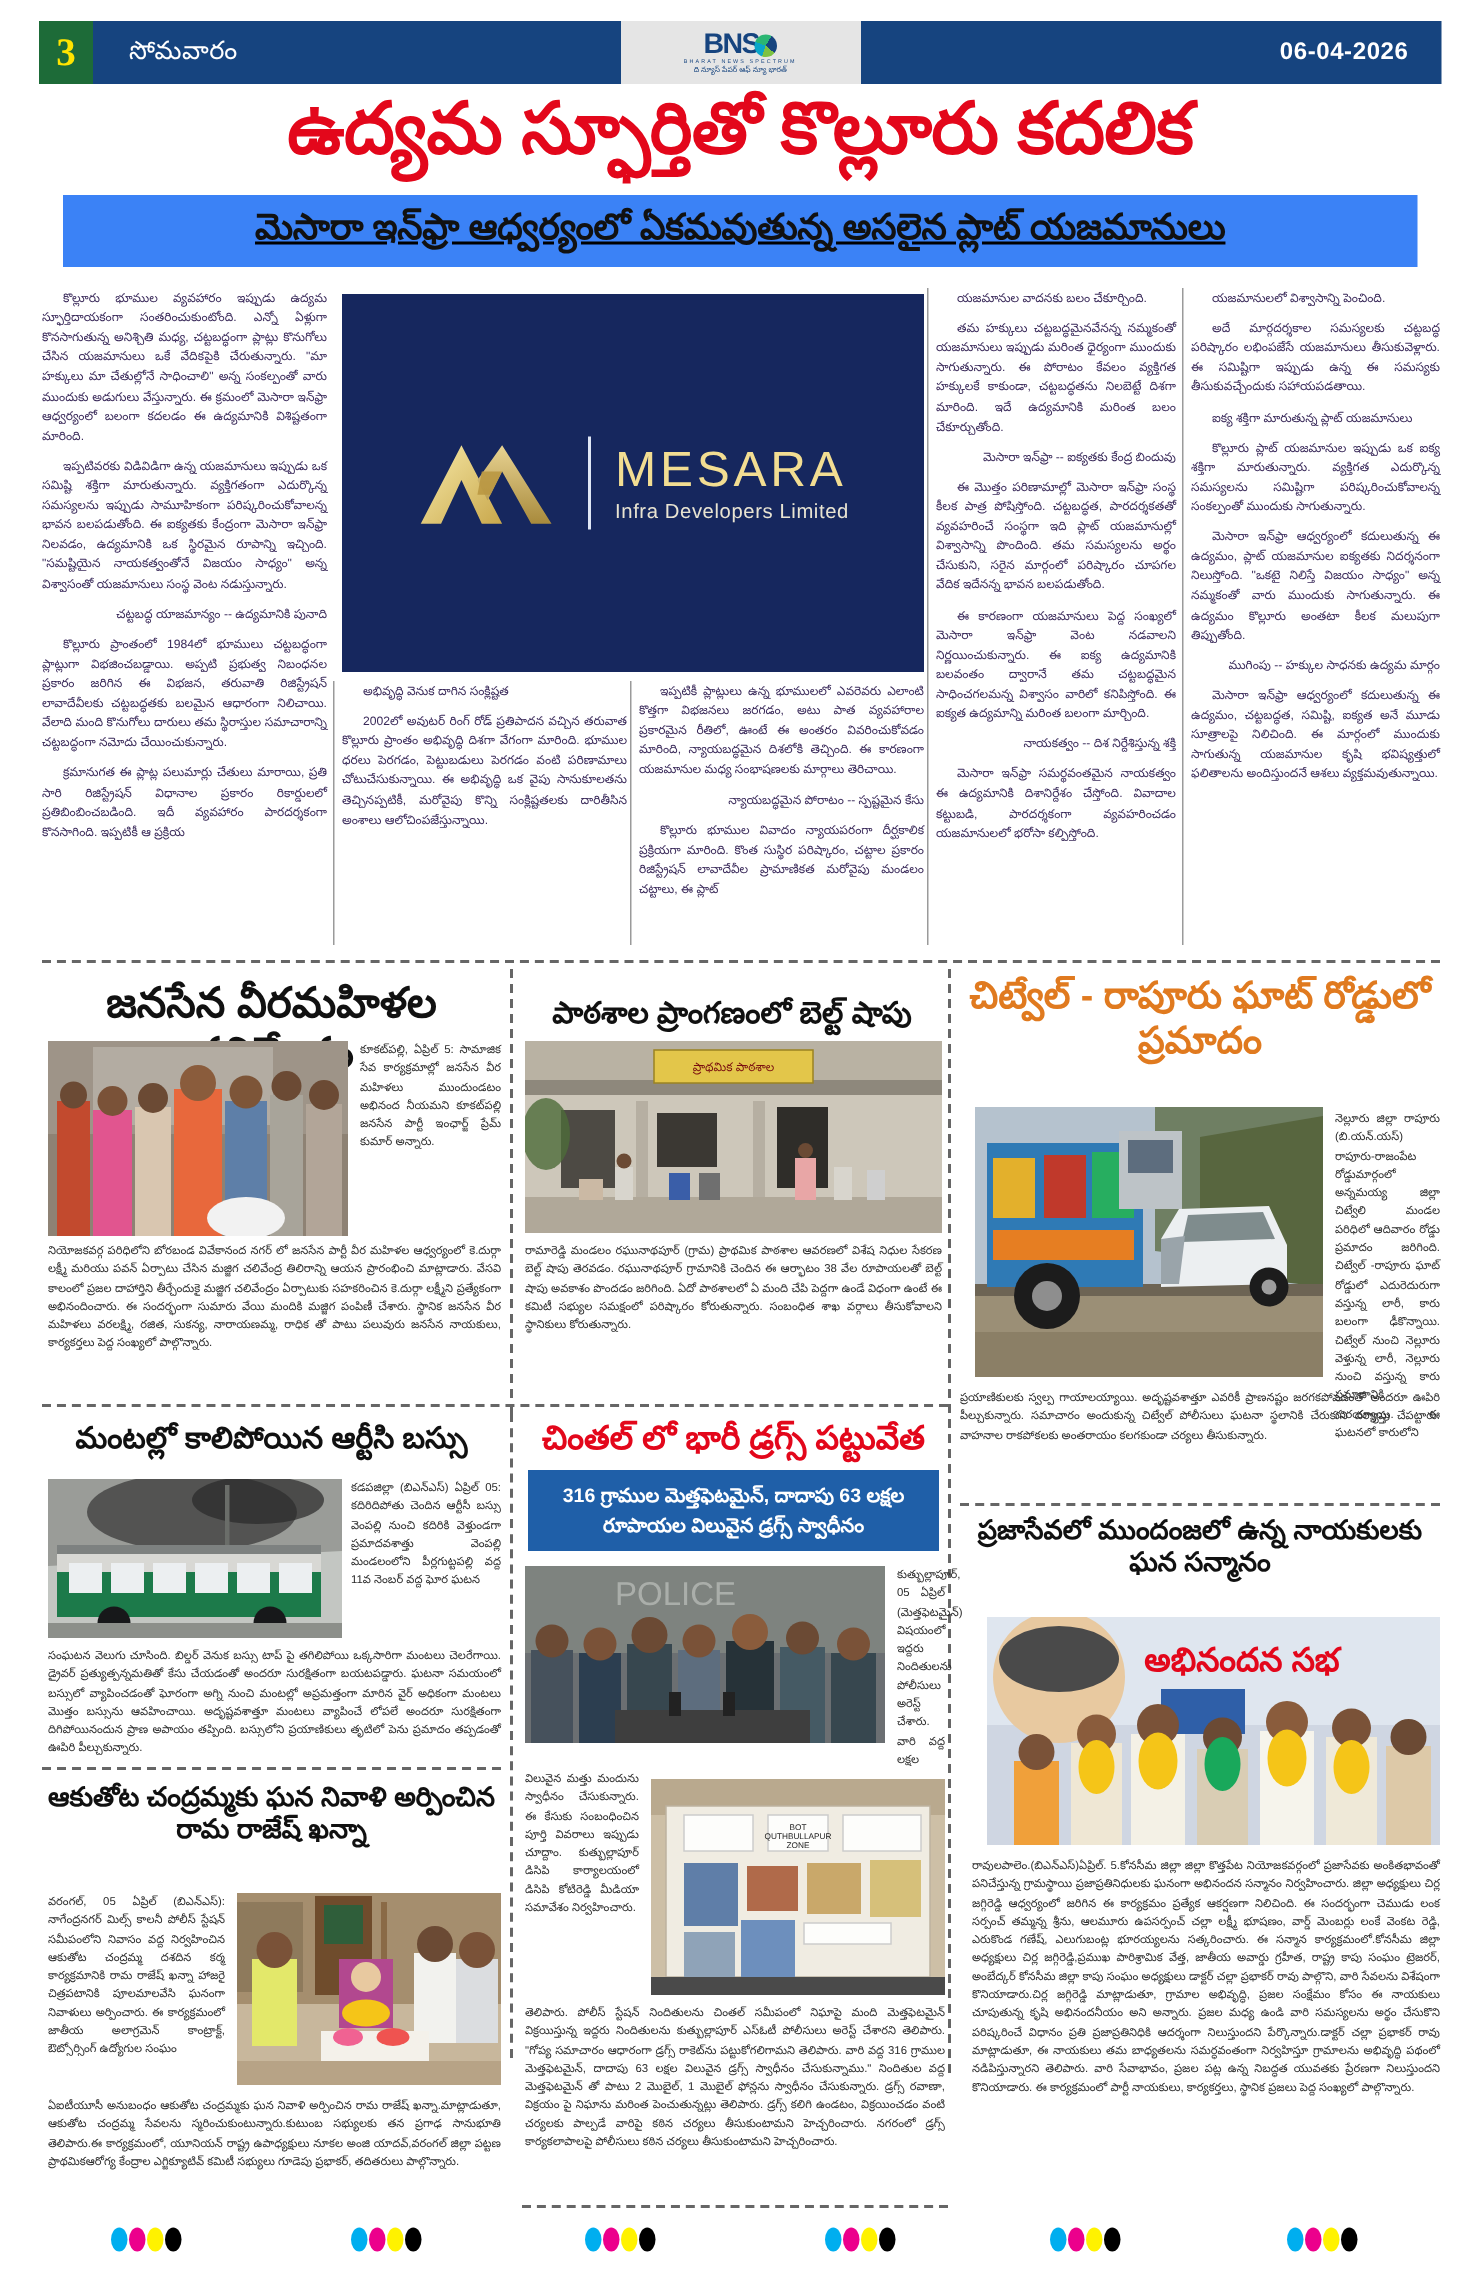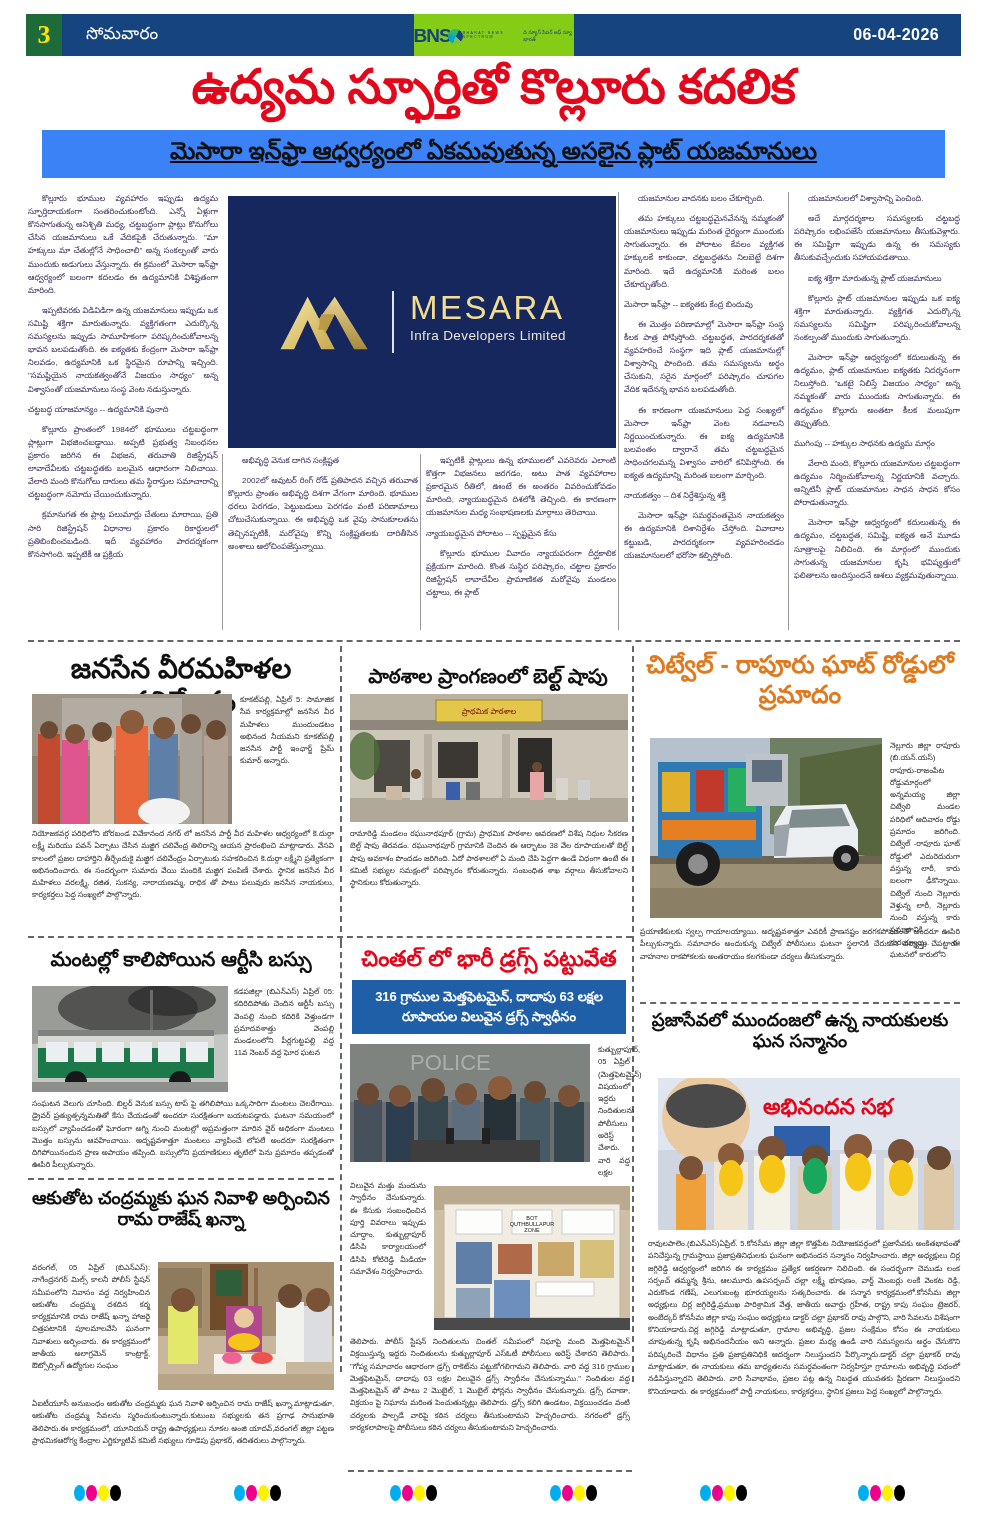--- a/index.html
+++ b/index.html
@@ -43,22 +43,22 @@
     font-size: 17px;
     margin-left: 24px;
     letter-spacing: .3px;
   }
   .brand-block {
     position: absolute;
     left: 50%;
     transform: translateX(-50%);
     top: 0;
     width: 160px; height: 42px;
-    background: #84cc16;
-    display: flex; 
+    background: #e5e5e5;
+    display: flex; flex-direction: column;
     align-items: center; justify-content: center;
     padding: 1px 0;
   }
   .brand-main {
     font-size: 19px; font-weight: bold; line-height: 1;
     color: #16447f;
     letter-spacing: -1px;
     font-family: "Liberation Sans", sans-serif;
     display: flex; align-items: center;
   }
@@ -120,36 +120,36 @@
   }
   .col {
     position: absolute;
     top: 0;
     font-size: 8.1px;
     line-height: 1.62;
     color: #3a2a5a;
     text-align: justify;
   }
   .col p { margin-bottom: 7px; text-indent: 14px; }
-  .col p.center { text-align: left; text-indent: 0; }
+  .col p.center { text-align: right; text-indent: 0; }
 
   #lc1 { left: 0;    width: 190px; }
   #lc2 { left: 200px; width: 190px; top: 262px; }
   #lc3 { left: 398px; width: 190px; top: 262px; }
   #lc4 { left: 596px; width: 160px; }
   #lc5 { left: 766px; width: 166px; }
 
   .logo-box {
     position: absolute;
     left: 200px; top: 4px;
     width: 388px; height: 252px;
     background: #16275e;
     display: flex; align-items: center; justify-content: center;
   }
-  .logo-inner { display: flex; align-items: flex-start; gap: 16px; }
+  .logo-inner { display: flex; align-items: center; gap: 16px; }
   .logo-mark { width: 98px; height: 62px; }
   .logo-divider { width: 2px; height: 62px; background: #dfe6f5; }
   .logo-text-main {
     color: #f2dd92; font-size: 33px; letter-spacing: 2.5px;
     font-family: "Liberation Sans", sans-serif; line-height: 1;
   }
   .logo-text-sub {
     color: #e9e4d2; font-size: 13.5px; letter-spacing: .4px;
     margin-top: 4px;
   }
@@ -306,21 +306,20 @@
         <p class="center">నాయకత్వం -- దిశ నిర్దేశిస్తున్న శక్తి</p>
         <p>మెసారా ఇన్‌ఫ్రా సమర్థవంతమైన నాయకత్వం ఈ ఉద్యమానికి దిశానిర్దేశం చేస్తోంది. వివాదాల కట్టుబడి, పారదర్శకంగా వ్యవహరించడం యజమానులలో భరోసా కల్పిస్తోంది.</p>
       </div>
     <div class="col" id="lc5">
         <p>యజమానులలో విశ్వాసాన్ని పెంచింది.</p>
         <p>అదే మార్గదర్శకాల సమస్యలకు చట్టబద్ధ పరిష్కారం లభింపజేసే యజమానులు తీసుకువెళ్లారు. ఈ సమిష్టిగా ఇప్పుడు ఉన్న ఈ సమస్యకు తీసుకువచ్చేందుకు సహాయపడతాయి.</p>
         <p>ఐక్య శక్తిగా మారుతున్న ప్లాట్ యజమానులు</p>
         <p>కొల్లూరు ప్లాట్ యజమానుల ఇప్పుడు ఒక ఐక్య శక్తిగా మారుతున్నారు. వ్యక్తిగత ఎదుర్కొన్న సమస్యలను సమిష్టిగా పరిష్కరించుకోవాలన్న సంకల్పంతో ముందుకు సాగుతున్నారు.</p>
         <p>మెసారా ఇన్‌ఫ్రా ఆధ్వర్యంలో కదులుతున్న ఈ ఉద్యమం, ప్లాట్ యజమానుల ఐక్యతకు నిదర్శనంగా నిలుస్తోంది. "ఒకటై నిలిస్తే విజయం సాధ్యం" అన్న నమ్మకంతో వారు ముందుకు సాగుతున్నారు. ఈ ఉద్యమం కొల్లూరు అంతటా కీలక మలుపుగా తిప్పుతోంది.</p>
         <p class="center">ముగింపు -- హక్కుల సాధనకు ఉద్యమ మార్గం</p>
-        <p>వేలాది మంది, కొల్లూరు యజమానుల చట్టబద్ధంగా ఉద్యమం నిర్మించుకోవాలన్న నిర్ణయానికి వచ్చారు. అన్నిటినీ ప్లాట్ యజమానుల సాధన సాధన కోసం పోరాడుతున్నారు.</p>
         <p>మెసారా ఇన్‌ఫ్రా ఆధ్వర్యంలో కదులుతున్న ఈ ఉద్యమం, చట్టబద్ధత, సమిష్టి, ఐక్యత అనే మూడు సూత్రాలపై నిలిచింది. ఈ మార్గంలో ముందుకు సాగుతున్న యజమానుల కృషి భవిష్యత్తులో ఫలితాలను అందిస్తుందనే ఆశలు వ్యక్తమవుతున్నాయి.</p>
       </div>
   </div>
 
   <div class="hdash" style="left:28px; top:640px; width:932px;"></div>
   <div class="vdash" style="left:340px; top:646px; height:296px;"></div>
   <div class="vdash" style="left:632px; top:646px; height:736px;"></div>
   <div class="hdash" style="left:28px; top:936px; width:604px;"></div>
   <div class="vdash" style="left:340px; top:942px; height:430px;"></div>
   <div class="hdash" style="left:28px; top:1178px; width:306px;"></div>

